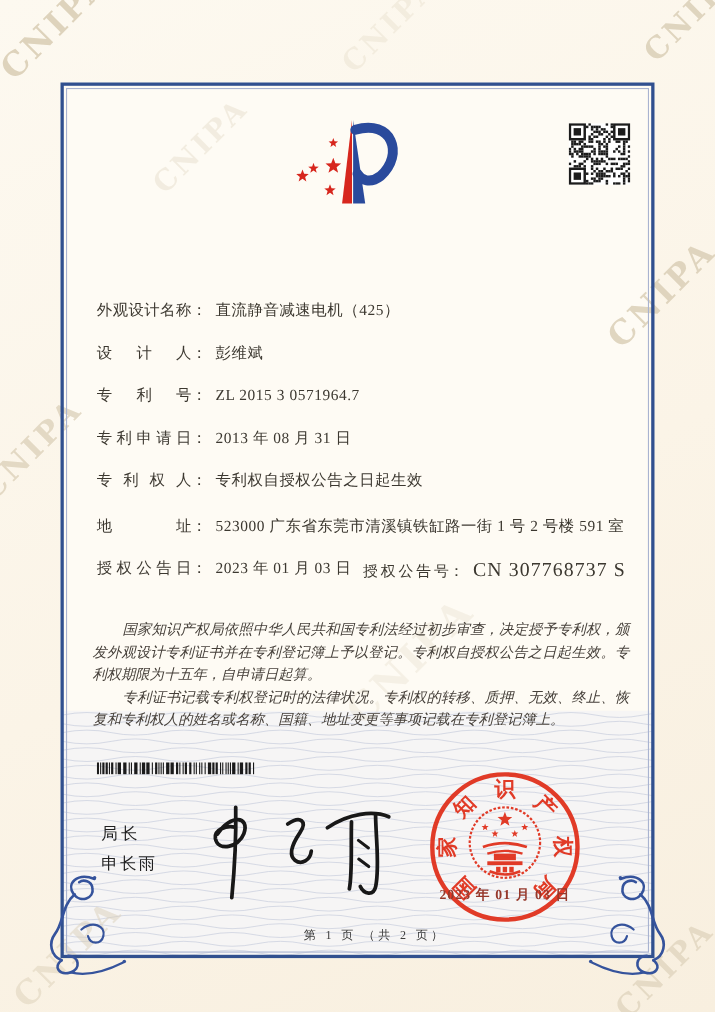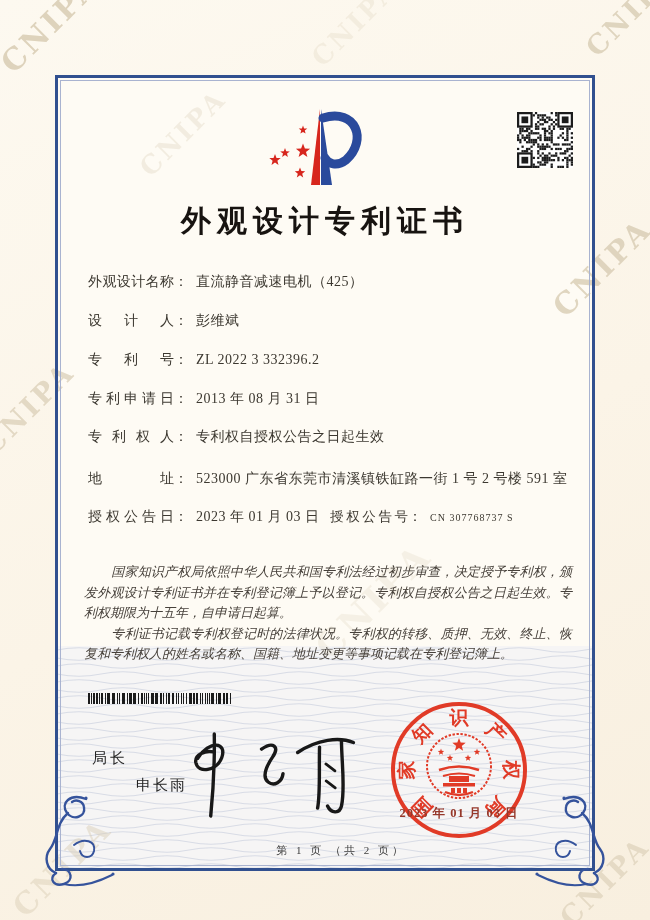--- a/index.html
+++ b/index.html
@@ -32,33 +32,33 @@
 
   .frow { position:absolute; left:88px; width:480px; font-size:14px; color:#3c3830;
           white-space:nowrap; }
   .flabel { display:inline-flex; justify-content:space-between; width:86px;
             vertical-align:baseline; }
   .fcolon { margin-right:8px; }
   .fvalue { letter-spacing:0.5px; }
   .fpair2 { position:absolute; left:242px; top:0; }
   .flabel2 { display:inline-flex; justify-content:space-between; width:78px;
              font-size:13.5px; }
-  .fvalue2 { font-size:10px; letter-spacing:1px;margin-top:16px; }
+  .fvalue2 { font-size:18px; letter-spacing:1px;margin-top:16px; }
 
   .body-text { position:absolute; left:84px; top:562px; width:488px;
                font-size:13px; line-height:20.5px; text-align:justify;
                color:#46403a; font-style:italic; }
   .body-text p { text-indent:2.1em; }
 
   #barcode-svg { position:absolute; left:88px; top:693px; }
 
   .sig-role { position:absolute; left:92px; top:749px; font-family:"Liberation Sans",sans-serif;
               font-size:15px; letter-spacing:3px; color:#1f1f1f; }
   .sig-name { position:absolute; left:92px; top:776px; font-family:"Liberation Sans",sans-serif;
-              font-size:15px; letter-spacing:2px; color:#1f1f1f;margin-left:44px; }
+              font-size:15px; letter-spacing:2px; color:#1f1f1f; }
   #sig-svg { position:absolute; left:170px; top:727px; transform:rotate(-1deg); }
 
   .seal { position:absolute; left:391px; top:702px; width:136px; height:136px;
           z-index:7; opacity:.93; }
   .seal-ring { position:absolute; inset:0; border:4px solid #e02d18; border-radius:50%; }
   .seal-char { position:absolute; left:68px; top:68px; font-size:19px; font-weight:700;
                color:#e02d18; }
   #emblem-svg { position:absolute; left:34px; top:30px; }
   .seal-date { position:absolute; left:0; top:103px; width:136px; text-align:center;
                font-size:12.5px; font-weight:700; color:#8f2a1c; letter-spacing:1px;
@@ -370,21 +370,20 @@
         <rect x="2.24" y="2.24" width="11.200000000000001" height="11.200000000000001" fill="#ffffff"></rect>
         <rect x="4.48" y="4.48" width="6.720000000000001" height="6.720000000000001" fill="#1c1c1c"></rect>
         <rect x="0" y="40.32000000000001" width="15.680000000000001" height="15.680000000000001" fill="#1c1c1c"></rect>
         <rect x="2.24" y="42.56" width="11.200000000000001" height="11.200000000000001" fill="#ffffff"></rect>
         <rect x="4.48" y="44.800000000000004" width="6.720000000000001" height="6.720000000000001" fill="#1c1c1c"></rect>
         <rect x="40.32000000000001" y="0" width="15.680000000000001" height="15.680000000000001" fill="#1c1c1c"></rect>
         <rect x="42.56" y="2.24" width="11.200000000000001" height="11.200000000000001" fill="#ffffff"></rect>
         <rect x="44.800000000000004" y="4.48" width="6.720000000000001" height="6.720000000000001" fill="#1c1c1c"></rect>
       </svg>
 
-    <div class="title">外观设计专利证书</div>
 
     <div class="frow" style="top:273px">
       <span class="flabel">
           <span>外</span>
           <span>观</span>
           <span>设</span>
           <span>计</span>
           <span>名</span>
           <span>称</span>
         </span><span class="fcolon">：</span><span class="fvalue">直流静音减速电机（425）</span>
@@ -394,21 +393,21 @@
           <span>设</span>
           <span>计</span>
           <span>人</span>
         </span><span class="fcolon">：</span><span class="fvalue">彭维斌</span>
     </div>
     <div class="frow" style="top:351px">
       <span class="flabel">
           <span>专</span>
           <span>利</span>
           <span>号</span>
-        </span><span class="fcolon">：</span><span class="fvalue">ZL 2022 3 332396.2</span>
+        </span><span class="fcolon">：</span><span class="fvalue">ZL 2015 3 0571964.7</span>
     </div>
     <div class="frow" style="top:390px">
       <span class="flabel">
           <span>专</span>
           <span>利</span>
           <span>申</span>
           <span>请</span>
           <span>日</span>
         </span><span class="fcolon">：</span><span class="fvalue">2013 年 08 月 31 日</span>
     </div>

